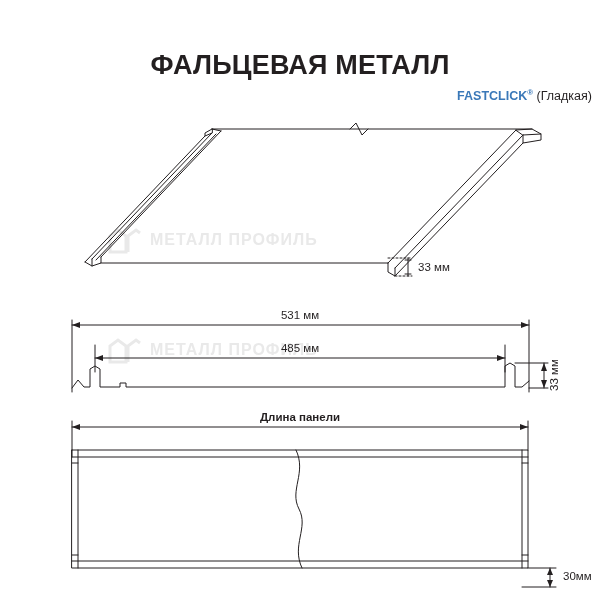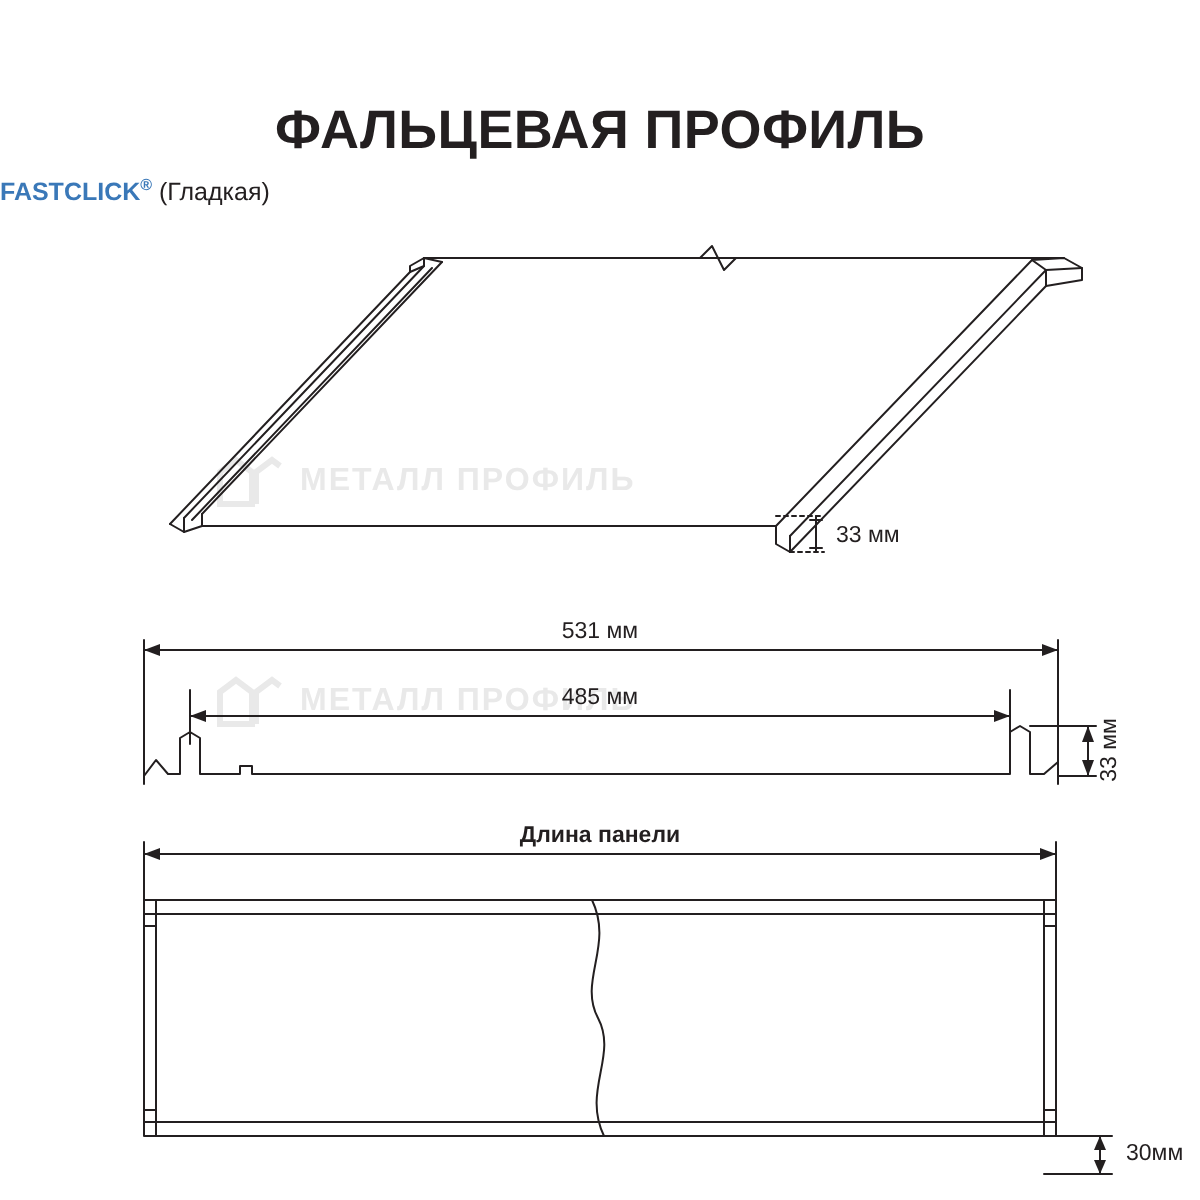--- a/index.html
+++ b/index.html
@@ -29,21 +29,21 @@
     font-size: 27px;
     font-weight: bold;
     letter-spacing: 0.2px;
     color: #231f20;
   }
   .subtitle {
     position: absolute;
     top: 88px;
     left: 0;
     width: 592px;
-    text-align: left;
+    text-align: right;
     font-size: 12.5px;
     color: #231f20;
   }
   .subtitle .brand {
     color: #3a78b8;
     font-weight: bold;
   }
   .subtitle .reg {
     font-size: 8px;
     vertical-align: super;
@@ -78,21 +78,21 @@
   .dim-label {
     font-size: 11.5px;
     fill: #231f20;
   }
 </style>
 </head>
 <body>
 
 <div class="page">
 
-  <div class="title">ФАЛЬЦЕВАЯ ПРОФИЛЬ</div>
+  <div class="title">ФАЛЬЦЕВАЯ МЕТАЛЛ</div>
 
   <div class="subtitle">
     <span class="brand">FASTCLICK</span><span class="brand reg">®</span><span> (Гладкая)</span>
   </div>
 
   <div class="wm wm-1">
     <span class="logo-box">
       <svg width="34" height="26" viewBox="0 0 34 26">
         <path d="M2 24 L2 8 L10 2 L18 8 L18 24 Z" fill="none" stroke="#e9e9e9" stroke-width="3"></path>
         <path d="M20 24 L20 8 L28 2 L32 5" fill="none" stroke="#e9e9e9" stroke-width="3"></path>

